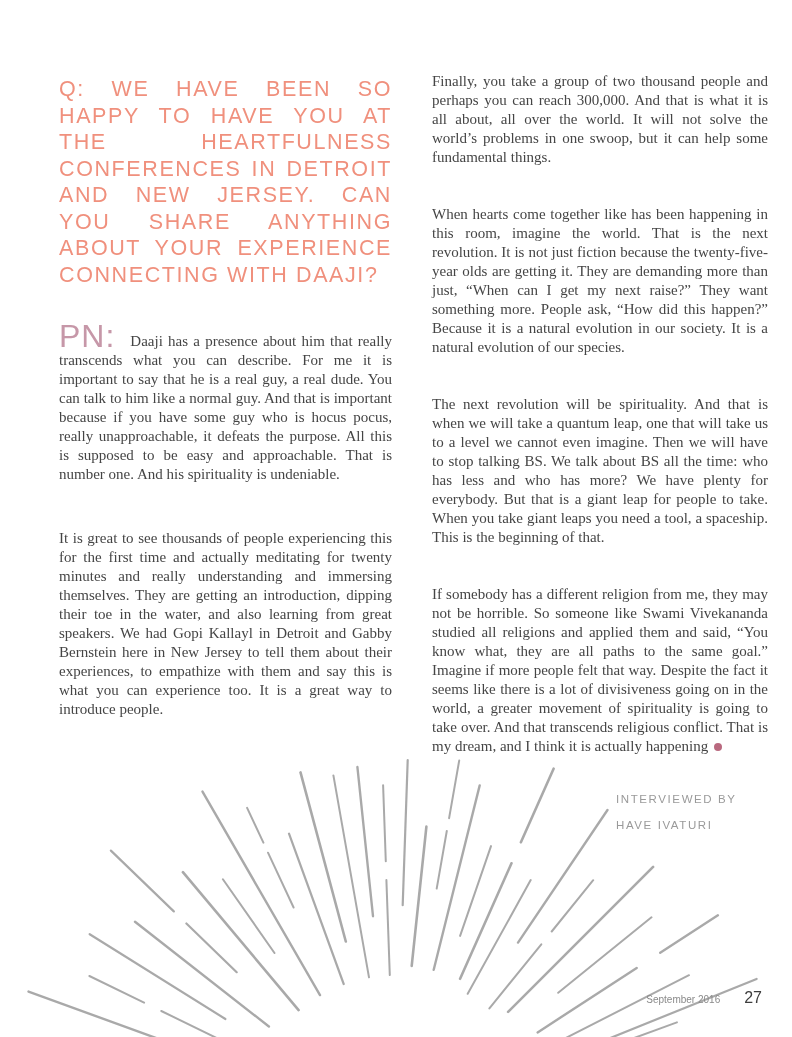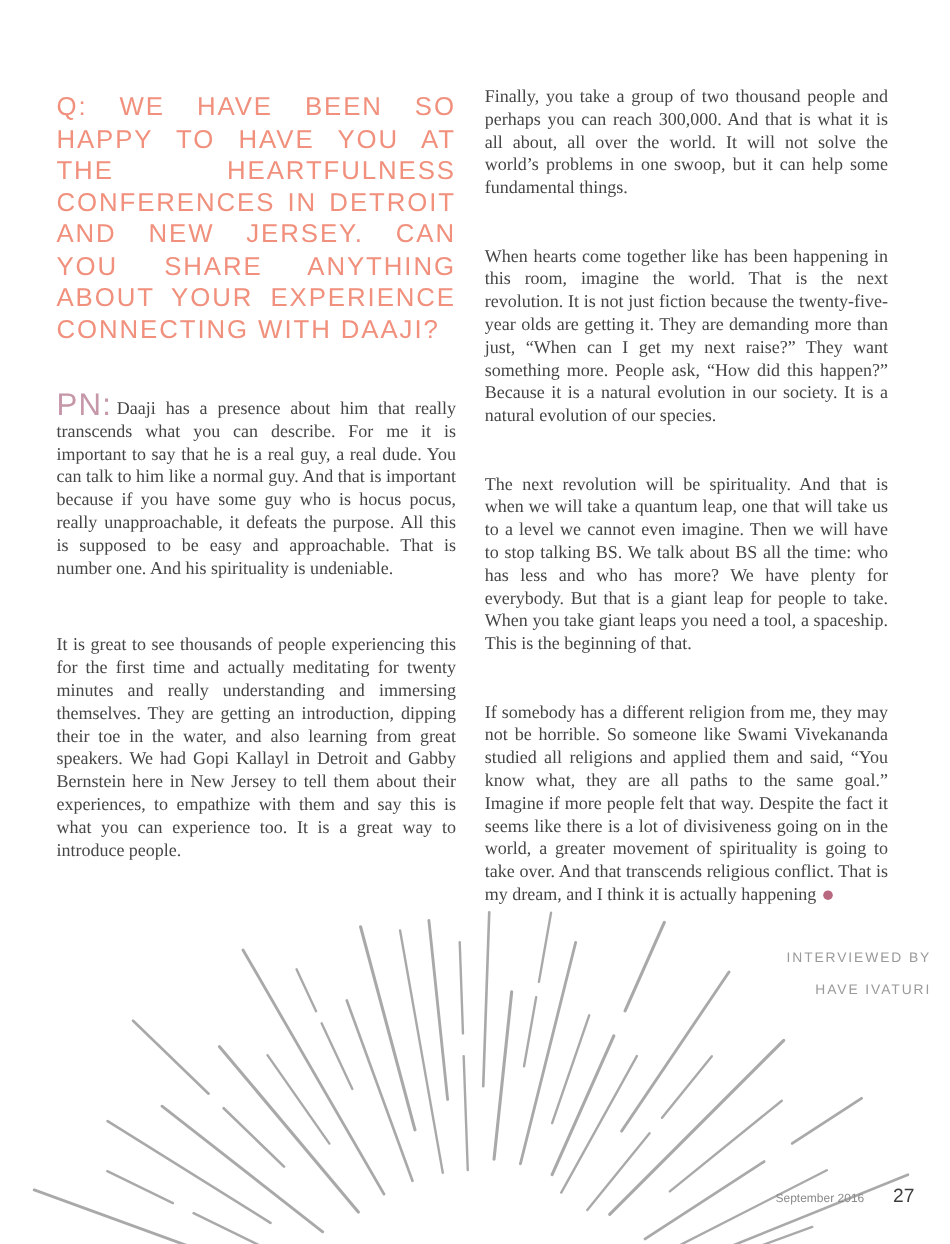--- a/index.html
+++ b/index.html
@@ -11,22 +11,22 @@
     overflow:hidden;
     font-family:"Liberation Serif", serif;
   }
   #starburst{
     position:absolute;left:0;top:0;width:792px;height:1037px;
     pointer-events:none;z-index:0;
   }
   .columns{
     position:relative;z-index:1;
     display:flex;
-    padding:72px 46px 0 47px;
-    column-gap:24px;
+    padding:72px 46px 0 59px;
+    column-gap:40px;
   }
   .col-left{width:333px;flex:0 0 333px;padding-top:4px;}
   .col-right{width:336px;flex:0 0 336px;}
   .question-heading{
     font-family:"Liberation Sans", sans-serif;
     font-weight:400;
     font-size:21.5px;
     line-height:26.5px;
     letter-spacing:1.6px;
     color:var(--heading,#f0907d);
@@ -37,41 +37,41 @@
     font-size:15px;
     line-height:19px;
     color:var(--body,#454545);
     text-align:justify;
     margin:0 0 38px 0;
   }
   .col-left .body-par{margin-bottom:45px;}
   .answer-label{
     font-family:"Liberation Sans", sans-serif;
     font-weight:400;
-    font-size:26px;
+    font-size:32px;
     line-height:0;
     letter-spacing:1px;
     color:var(--answer-label,#c697a8);
-    margin-right:4px;
+    margin-right:15px;
     vertical-align:-1px;
     white-space:nowrap;
   }
   .end-dot{
     display:inline-block;
     width:8px;height:8px;
     border-radius:50%;
     background:var(--dot,#b9697f);
     margin-left:6px;
     vertical-align:0px;
   }
   .credit{
     position:absolute;z-index:1;
     top:786px;right:16px;
     width:160px;
-    text-align:right;
+    text-align:left;
     font-family:"Liberation Sans", sans-serif;
     font-size:11.5px;
     letter-spacing:1.6px;
     line-height:26px;
     color:var(--credit,#9a9a9a);
   }
   .footer{
     position:absolute;z-index:1;
     top:989px;right:30px;
     display:flex;align-items:baseline;gap:24px;

